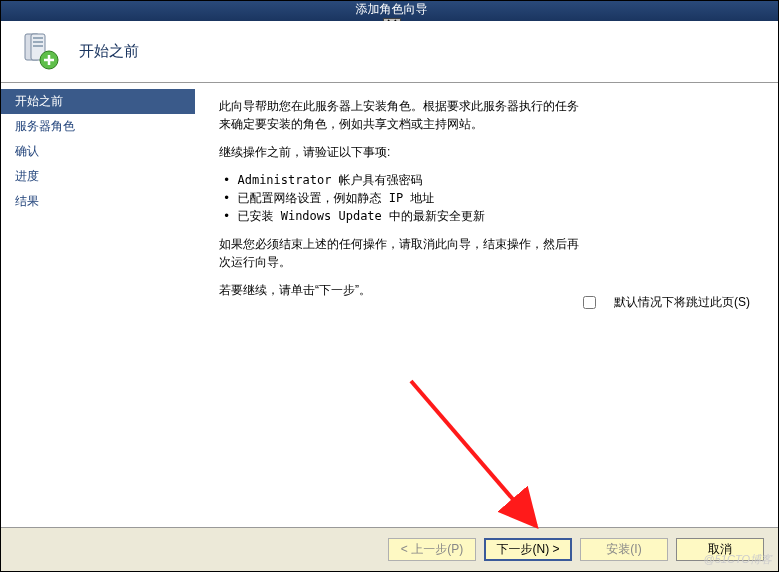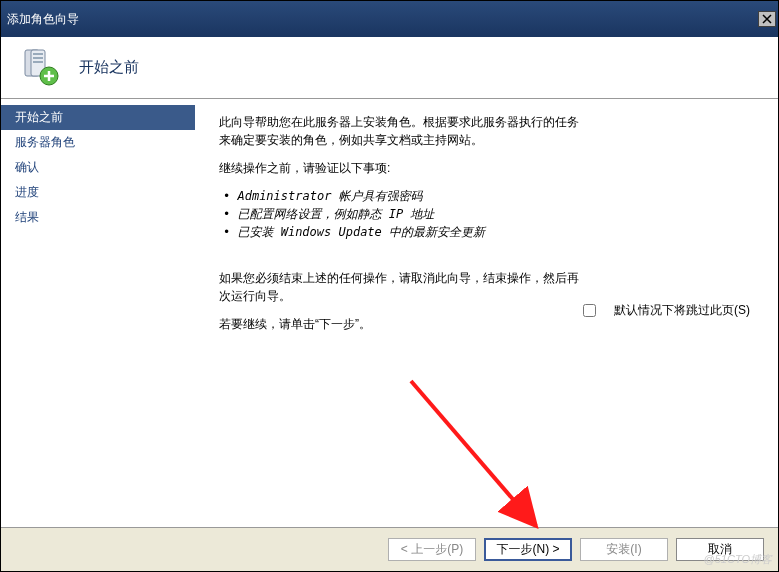--- a/index.html
+++ b/index.html
@@ -1,41 +1,41 @@
 <!DOCTYPE html>
 <html><head>
 <meta charset="utf-8">
 <style>
 * { box-sizing: border-box; margin: 0; padding: 0; }
 body { font-family: "Microsoft YaHei", SimSun, Tahoma, sans-serif; font-size: 12px; background: #fff; }
 .window { width: 779px; height: 572px; border: 1px solid #000; display: flex; flex-direction: column; position: relative; }
-.titlebar { background: linear-gradient(to bottom, #2a4a7a, #1a3560); color: #fff; height: 36px; display: flex; align-items: center; padding: 0 2px 0 6px; font-size: 12px; }
+.titlebar { background: linear-gradient(to bottom, #2a4a7a, #1a3560); color: #fff; height: 20px; display: flex; align-items: center; padding: 0 2px 0 6px; font-size: 12px; flex-direction: column; }
 .titlebar .title { flex: 1; }
 .titlebar .close-btn { width: 18px; height: 16px; background: #c0c0c0; border: 1px solid #404040; display: flex; align-items: center; justify-content: center; cursor: pointer; }
 .titlebar .close-btn svg { width: 10px; height: 10px; }
 .header { height: 62px; background: #fff; border-bottom: 1px solid #999; display: flex; align-items: center; padding: 0 18px; }
 .header-icon { width: 44px; height: 44px; margin-right: 16px; position: relative; }
 .header-icon svg { width: 100%; height: 100%; }
 .header-title { font-size: 15px; color: #1a3560; font-weight: normal; }
 .body { flex: 1; display: flex; background: #fff; overflow: hidden; }
 .sidebar { width: 194px; background: #fff; padding-top: 6px; }
 .side-item { padding: 4px 14px; color: #20427a; font-size: 12px; cursor: pointer; }
 .side-item a { color: #20427a; text-decoration: none; }
 .side-item.active { background: #3a5a8a; color: #fff; }
 .side-item.active a { color: #fff; }
 .content { flex: 1; padding: 14px 28px 10px 24px; display: flex; flex-direction: row; color: #000; }
 .content-text { flex: 1; }
 .content p { line-height: 1.5; margin-bottom: 10px; }
-.bullets { margin: 2px 0 28px 4px; font-style: italic; }
+.bullets { margin: 2px 0 10px 4px; }
 .bullets li { list-style: none; line-height: 1.5; font-family: SimSun, monospace; }
 .bullets li::before { content: "• "; }
 .skip-row { display: flex; align-items: center; gap: 18px; margin-bottom: 10px; }
 .skip-row input { width: 13px; height: 13px; }
 .footer { height: 44px; border-top: 1px solid #999; background: #ece9d8; display: flex; align-items: center; justify-content: flex-end; padding: 0 14px; gap: 8px; }
-.btn { min-width: 88px; height: 23px; font-size: 12px; font-family: inherit; background: #ffffff; border: 1px solid #888; cursor: pointer; padding: 0 10px; }
+.btn { min-width: 88px; height: 23px; font-size: 12px; font-family: inherit; background: #fef9c3; border: 1px solid #888; cursor: pointer; padding: 0 10px; }
 .btn:disabled { color: #888; border-color: #b0b0b0; cursor: default; }
 .btn.default { border: 2px solid #3a5a9a; }
 .arrow-annot { position: absolute; pointer-events: none; }
 .watermark { position: absolute; right: 6px; bottom: 4px; color: #ccc; font-size: 11px; pointer-events: none; font-style: italic; }
 </style>
 </head>
 <body>
 
 <div class="window">
 

